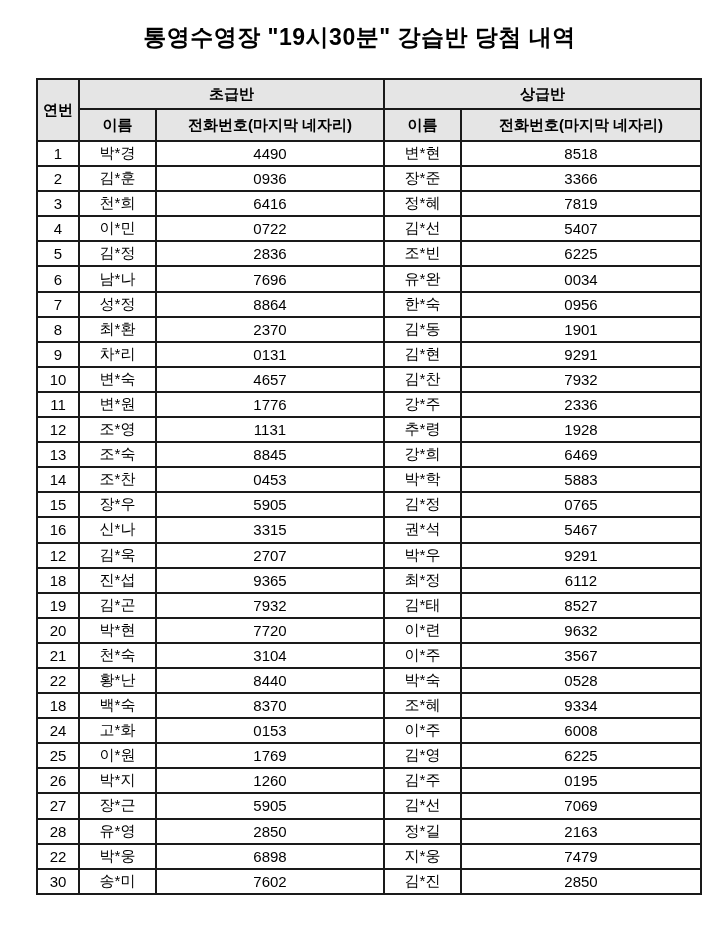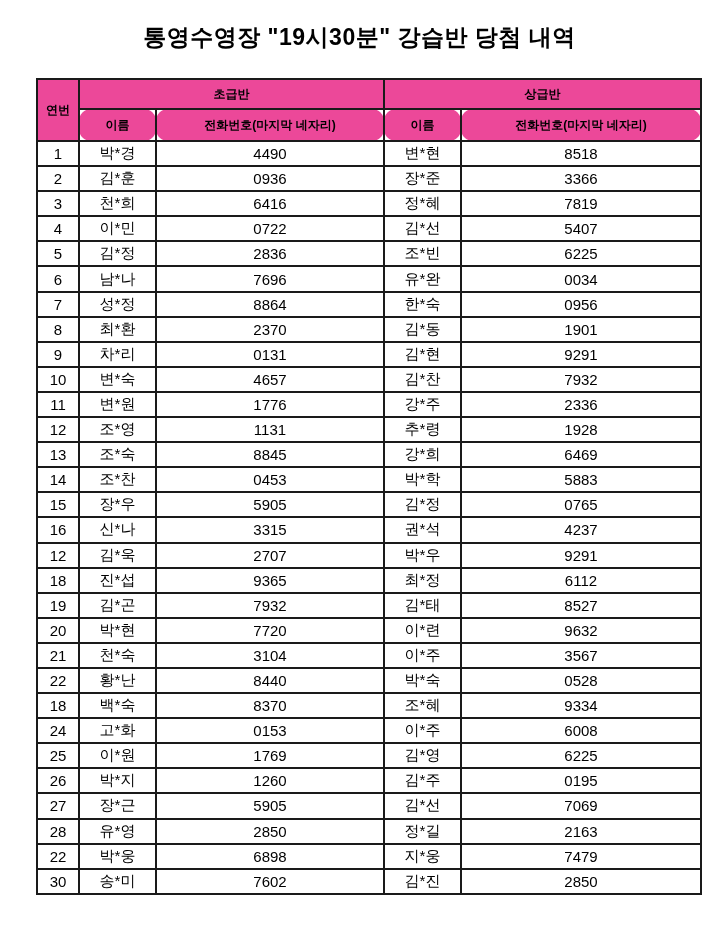--- a/index.html
+++ b/index.html
@@ -31,26 +31,26 @@
     table-layout: fixed;
   }
   table.winners th, table.winners td {
     border: 2px solid #1a1a1a;
     text-align: center;
     vertical-align: middle;
     overflow: hidden;
     white-space: nowrap;
   }
   table.winners thead th {
-    background: #ec4899;
+    background: #e5e5e5;
     font-weight: 700;
-    font-size: 12px;
+    font-size: 15px;
   }
   table.winners thead tr.group-row th { height: 30px; }
-  table.winners thead tr.sub-row th { height: 32px; border-radius: 12px; }
+  table.winners thead tr.sub-row th { height: 32px; }
   table.winners tbody td {
     height: 25.1px;
     font-size: 15px;
     font-weight: 400;
     background: #ffffff;
     padding: 0 2px;
   }
   col.c-serial { width: 42px; }
   col.c-name-b { width: 77px; }
   col.c-phone-b { width: 228px; }
@@ -204,21 +204,21 @@
       <td>5905</td>
       <td>김*정</td>
       <td>0765</td>
     </tr>
 
     <tr>
       <td>16</td>
       <td>신*나</td>
       <td>3315</td>
       <td>권*석</td>
-      <td>4237</td>
+      <td>5467</td>
     </tr>
 
     <tr>
       <td>12</td>
       <td>김*욱</td>
       <td>2707</td>
       <td>박*우</td>
       <td>9291</td>
     </tr>
 

